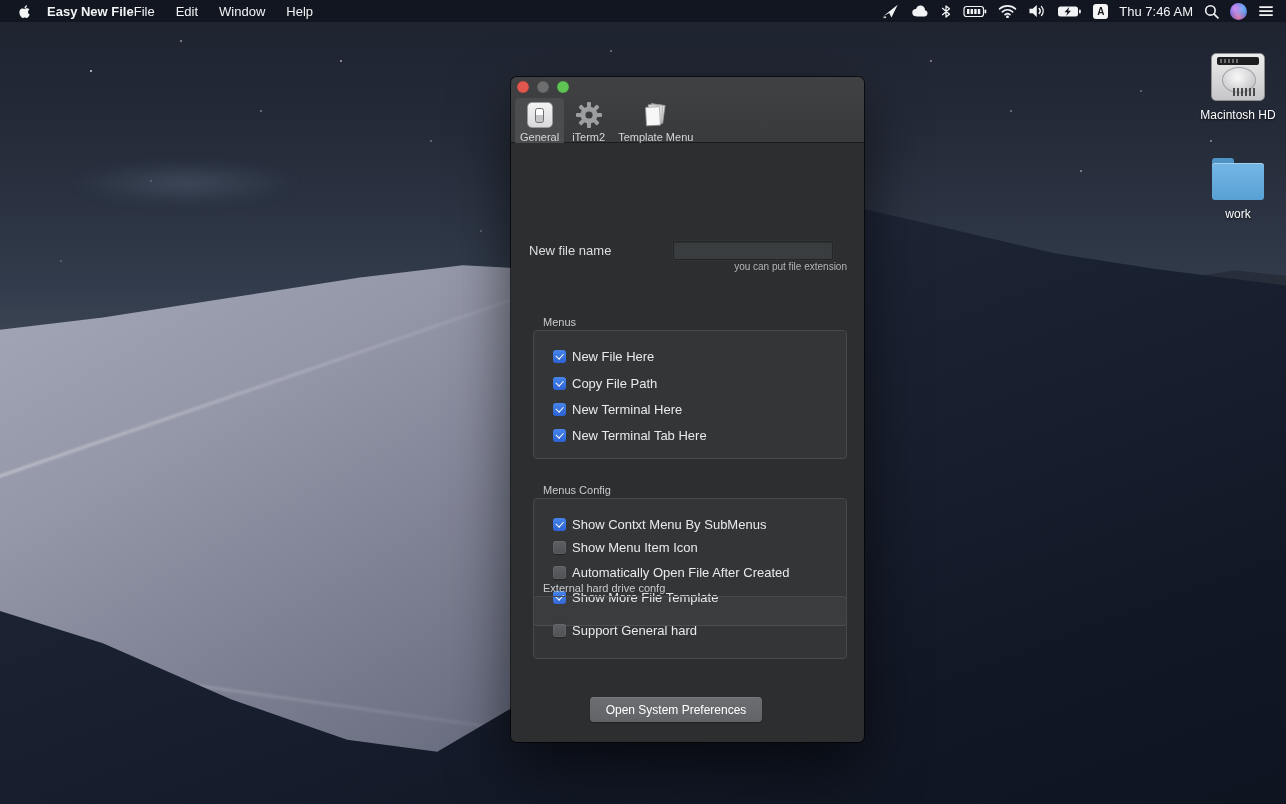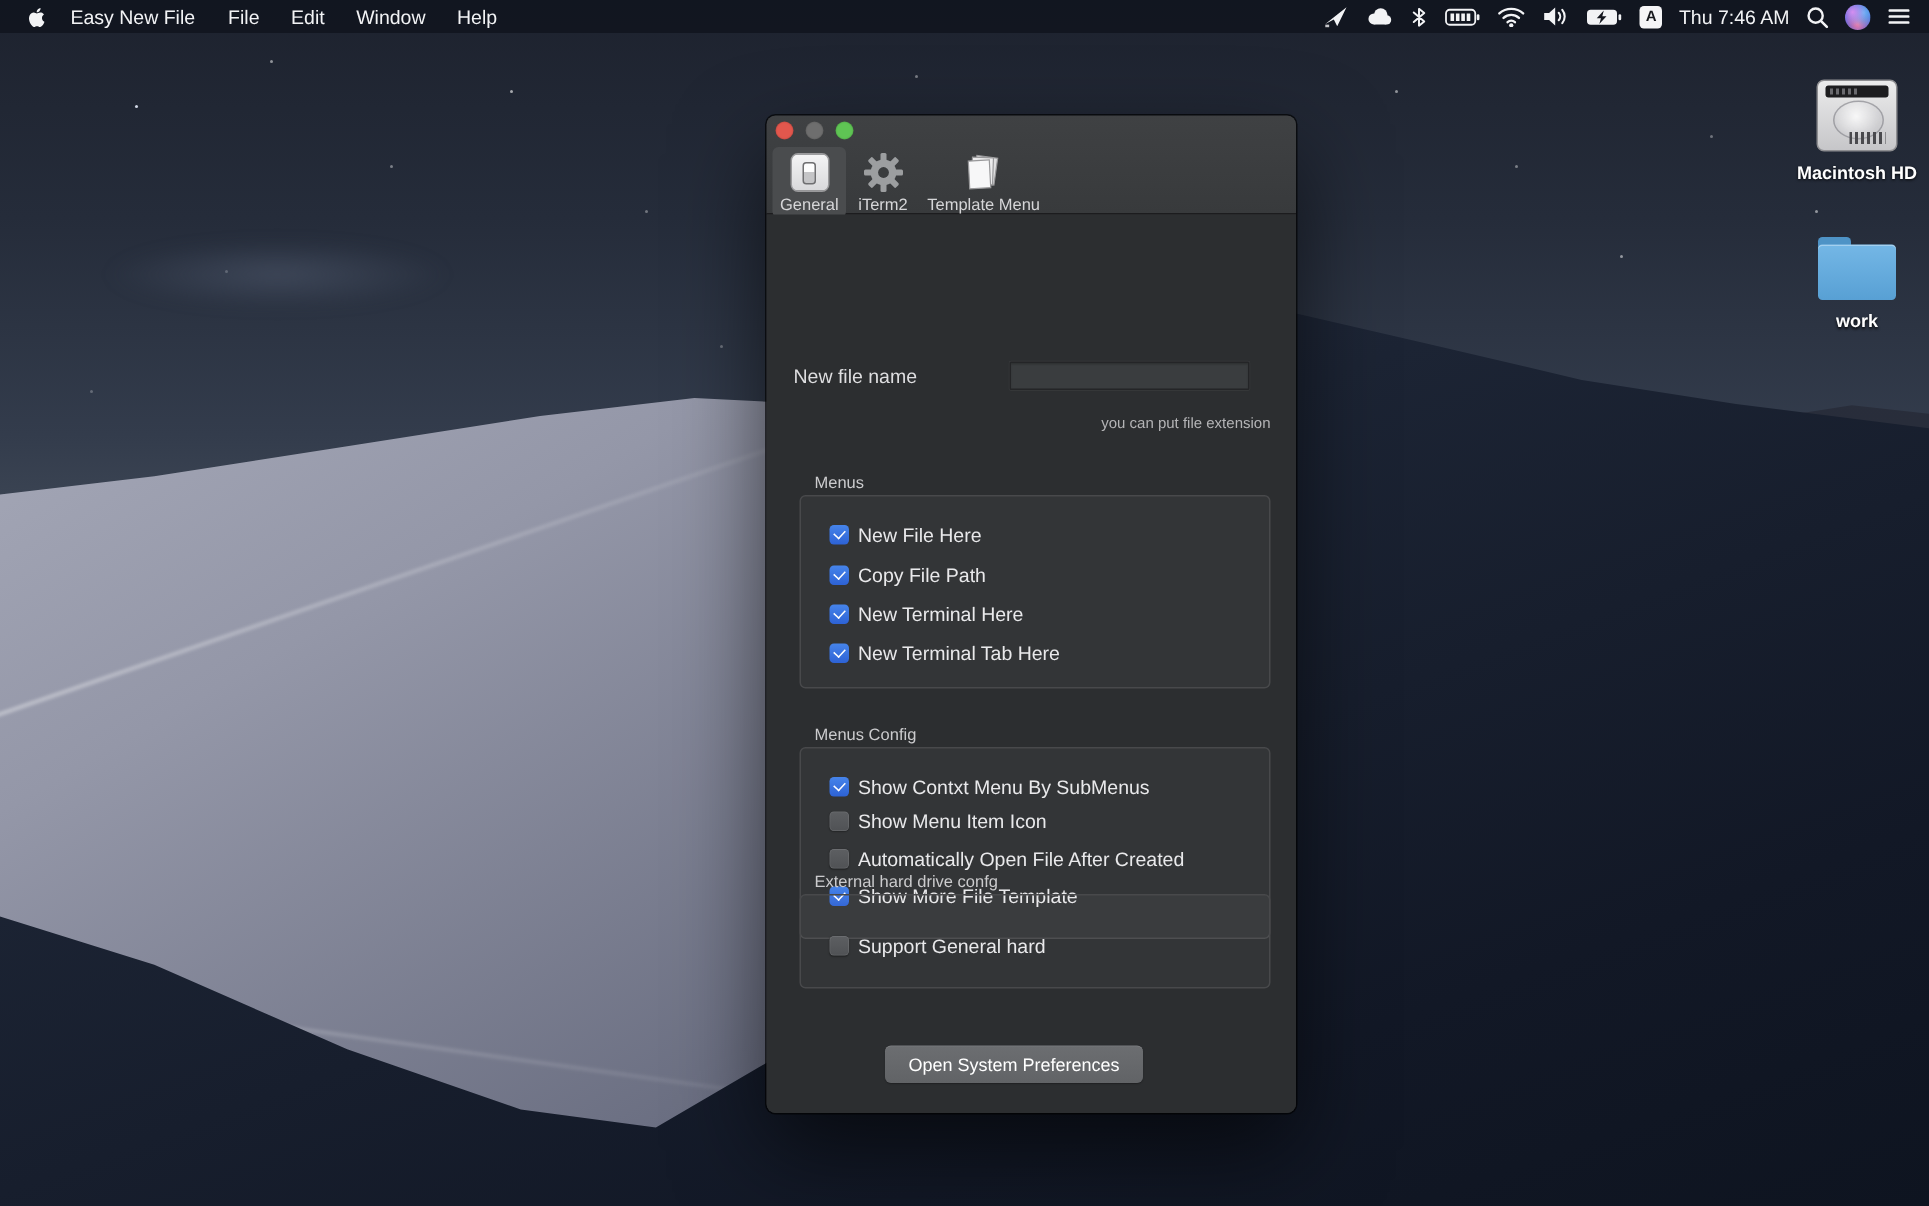--- a/index.html
+++ b/index.html
@@ -44,21 +44,21 @@
     transform:rotate(8deg); transform-origin:left center; filter:blur(1.2px); }
   .dune-dark { position:absolute; inset:0;
     background:linear-gradient(160deg,#2b3348 0%,#1c2434 45%,#121826 80%,#0e1420 100%);
     clip-path:polygon(0 100%,0 76%,8% 80%,18% 87%,27% 92%,34% 93.5%,42% 86%,50% 64%,58% 42%,67.2% 26%,74% 28.5%,82% 31.5%,90% 33.5%,100% 35.5%,100% 100%); }
 
   
   .menubar { position:absolute; top:0; left:0; right:0; height:22px;
     background:rgba(17,21,31,.9); display:flex; align-items:center;
     padding:0 12px; color:#f2f3f5; font-size:13px; z-index:50; }
   .menubar .apple { display:flex; align-items:center; margin:0 16px 0 6px; }
-  .menubar .app-name { font-weight:normal; margin-right:22px; }
+  .menubar .app-name { font-weight:bold; }
   .menubar .menu-item { margin-right:21px; }
   .mb-right { margin-left:auto; display:flex; align-items:center; gap:11px; }
   .mb-right svg, .mb-right .mb-ico { display:block; }
   .input-a { width:15px; height:15px; background:#f5f5f7; border-radius:3px; color:#16181d;
     font-size:10px; font-weight:bold; display:flex; align-items:center; justify-content:center; }
   .siri { width:17px; height:17px; border-radius:50%;
     background:radial-gradient(circle at 30% 30%, #d58ff0 0%, rgba(213,143,240,0) 55%),
       radial-gradient(circle at 72% 32%, #6ab7f5 0%, rgba(106,183,245,0) 60%),
       radial-gradient(circle at 50% 78%, #f07ca8 0%, rgba(240,124,168,0) 60%), #4b5fd6; }
   .clock { font-size:13px; }
@@ -93,21 +93,21 @@
   .tc-folder .body { position:absolute; top:3px; left:0; right:0; bottom:0;
     background:linear-gradient(180deg,#6db1e0,#5095c8); border-radius:2px; }
 
   .win-body { position:relative; height:599px; background:#2c2e30; }
   .form-label { position:absolute; left:18px; top:100px; font-size:13px; color:#dedee0; }
   .name-input { position:absolute; left:162px; top:98px; width:160px; height:19px;
     background:#3a3d3f; border:1px solid #242527; border-radius:1px; outline:none;
     color:#eee; font-size:12px; padding:0 4px;
     box-shadow:inset 0 1px 1px rgba(0,0,0,.2), 0 0 0 0.5px rgba(255,255,255,.06);
     font-family:"Liberation Sans","DejaVu Sans",sans-serif; }
-  .hint { position:absolute; right:17px; top:134px; font-size:10px; color:#b4b4b6; }
+  .hint { position:absolute; right:17px; top:118px; font-size:10px; color:#b4b4b6; }
 
   .group-title { position:absolute; left:32px; font-size:11px; color:#cbcbcd; }
   .group-box { position:absolute; left:22px; width:314px; border-radius:4px;
     background:rgba(255,255,255,.035); border:1px solid #48494b; }
   .cbx-row { position:absolute; left:19px; display:flex; align-items:center; gap:6px; height:15px; }
   .cbx { width:13px; height:13px; border-radius:3px; position:relative; flex:0 0 13px;
     background:linear-gradient(180deg,#5d5f62,#505255);
     box-shadow:inset 0 0 0 0.5px rgba(255,255,255,.12), 0 0.5px 1px rgba(0,0,0,.3); }
   .cbx-row.checked .cbx { background:linear-gradient(180deg,#4684ea,#2d62d5); box-shadow:none; }
   .cbx-row.checked .cbx::after { content:""; position:absolute; left:3px; top:3px;
@@ -117,21 +117,21 @@
 
   .sys-btn { position:absolute; left:79px; top:554px; width:172px; height:25px;
     background:linear-gradient(180deg,#6c6e71,#616366); border:none; border-radius:4px;
     color:#fff; font-size:12px; text-align:center;
     box-shadow:inset 0 0.5px 0 rgba(255,255,255,.15), 0 0.5px 1px rgba(0,0,0,.3);
     font-family:"Liberation Sans","DejaVu Sans",sans-serif; }
 
   
   .desk-icon { position:absolute; width:120px; left:1178px; text-align:center; z-index:30; }
   .desk-icon .icn-wrap { display:flex; align-items:center; justify-content:center; }
-  .desk-icon .icn-label { display:inline-block; margin-top:7px; font-size:12px; font-weight:700;
+  .desk-icon .icn-label { display:inline-block; margin-top:7px; font-size:12px; font-weight:400;
     color:#fff; text-shadow:0 1px 2px rgba(0,0,0,.85); }
   .hd-icon { position:relative; width:54px; height:48px;
     background:linear-gradient(180deg,#ececec,#c6c6c9); border:1px solid #8e8e91; border-radius:5px; }
   .hd-top { position:absolute; top:3px; left:5px; right:5px; height:8px; background:#1d1d1f;
     border-radius:2px; overflow:hidden; }
   .hd-top::after { content:""; position:absolute; left:3px; top:2px; width:18px; height:4px;
     background:repeating-linear-gradient(90deg,#6a6a6e 0 2px,transparent 2px 4px); }
   .hd-disc { position:absolute; left:10px; top:13px; width:34px; height:26px; border-radius:50%;
     border:1px solid rgba(140,140,145,.7);
     background:radial-gradient(circle at 45% 40%, rgba(255,255,255,.8), rgba(190,190,195,.3) 70%); }

